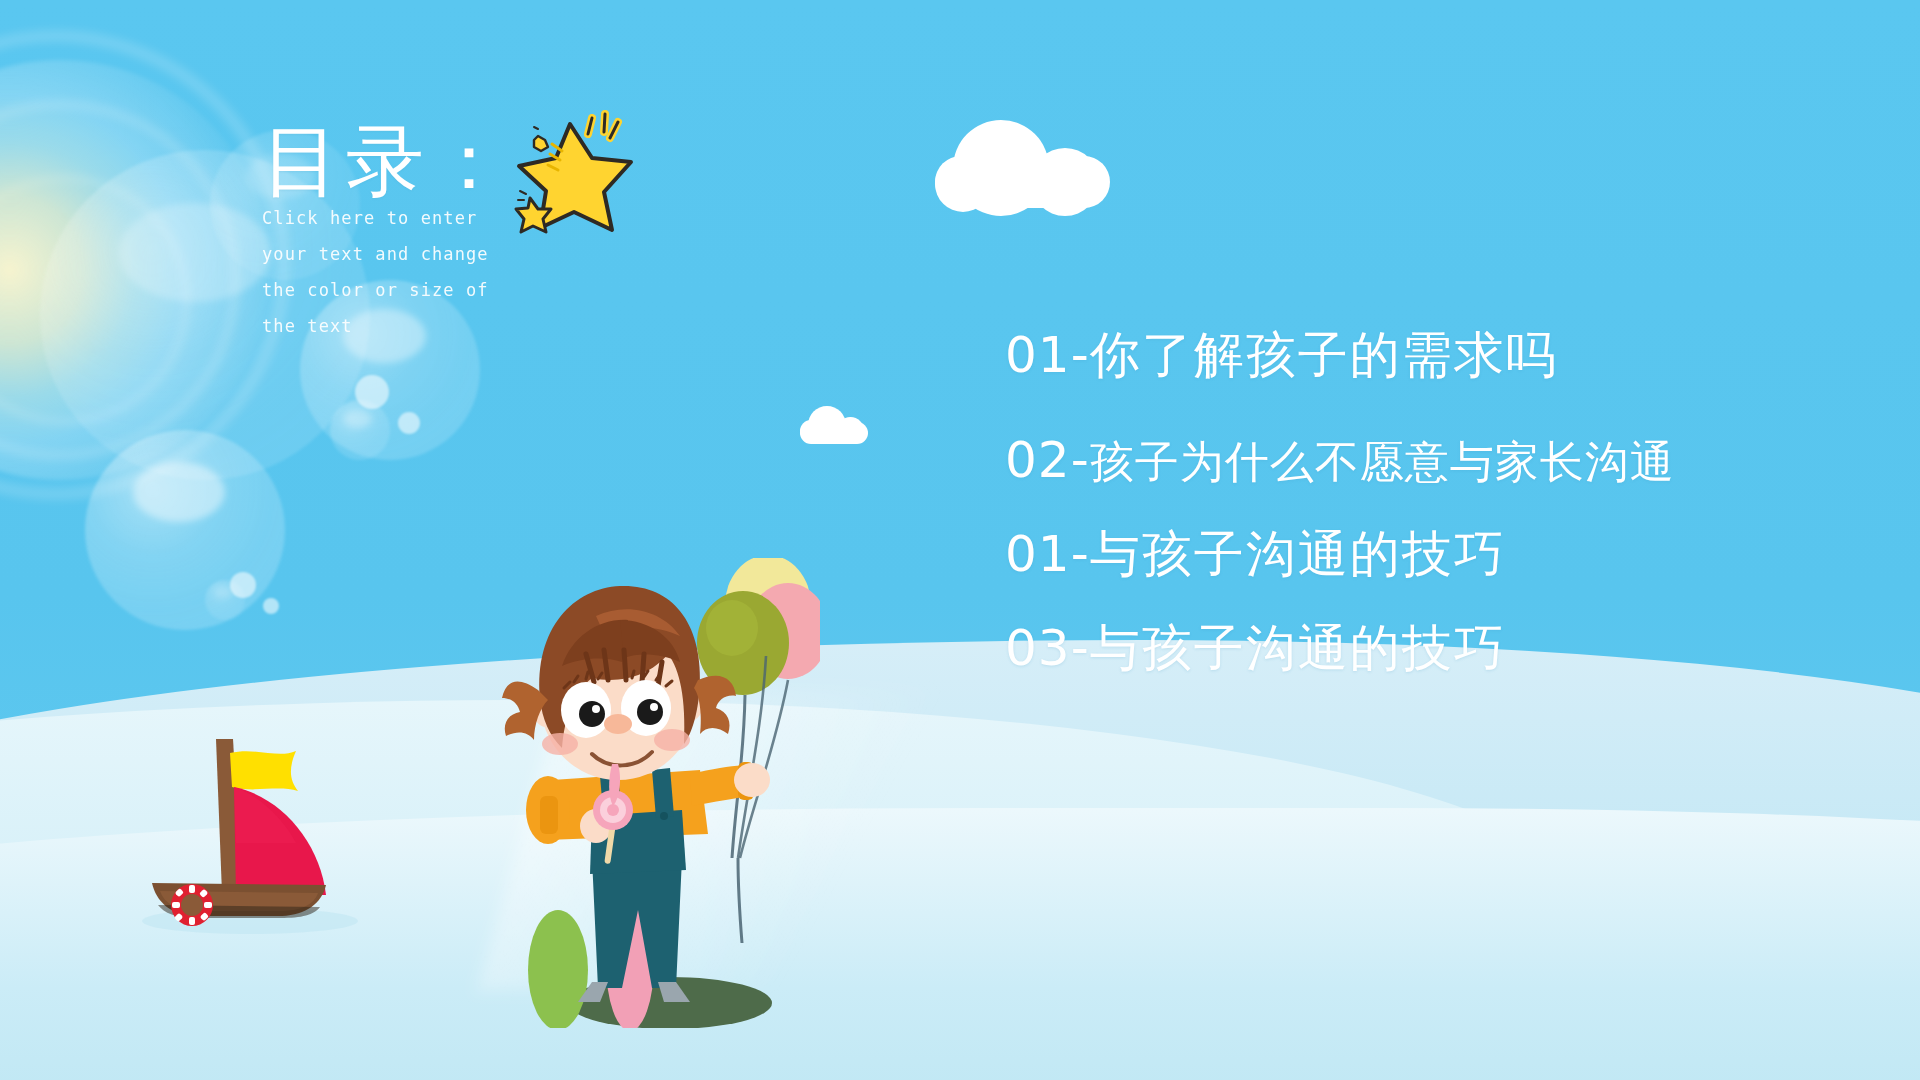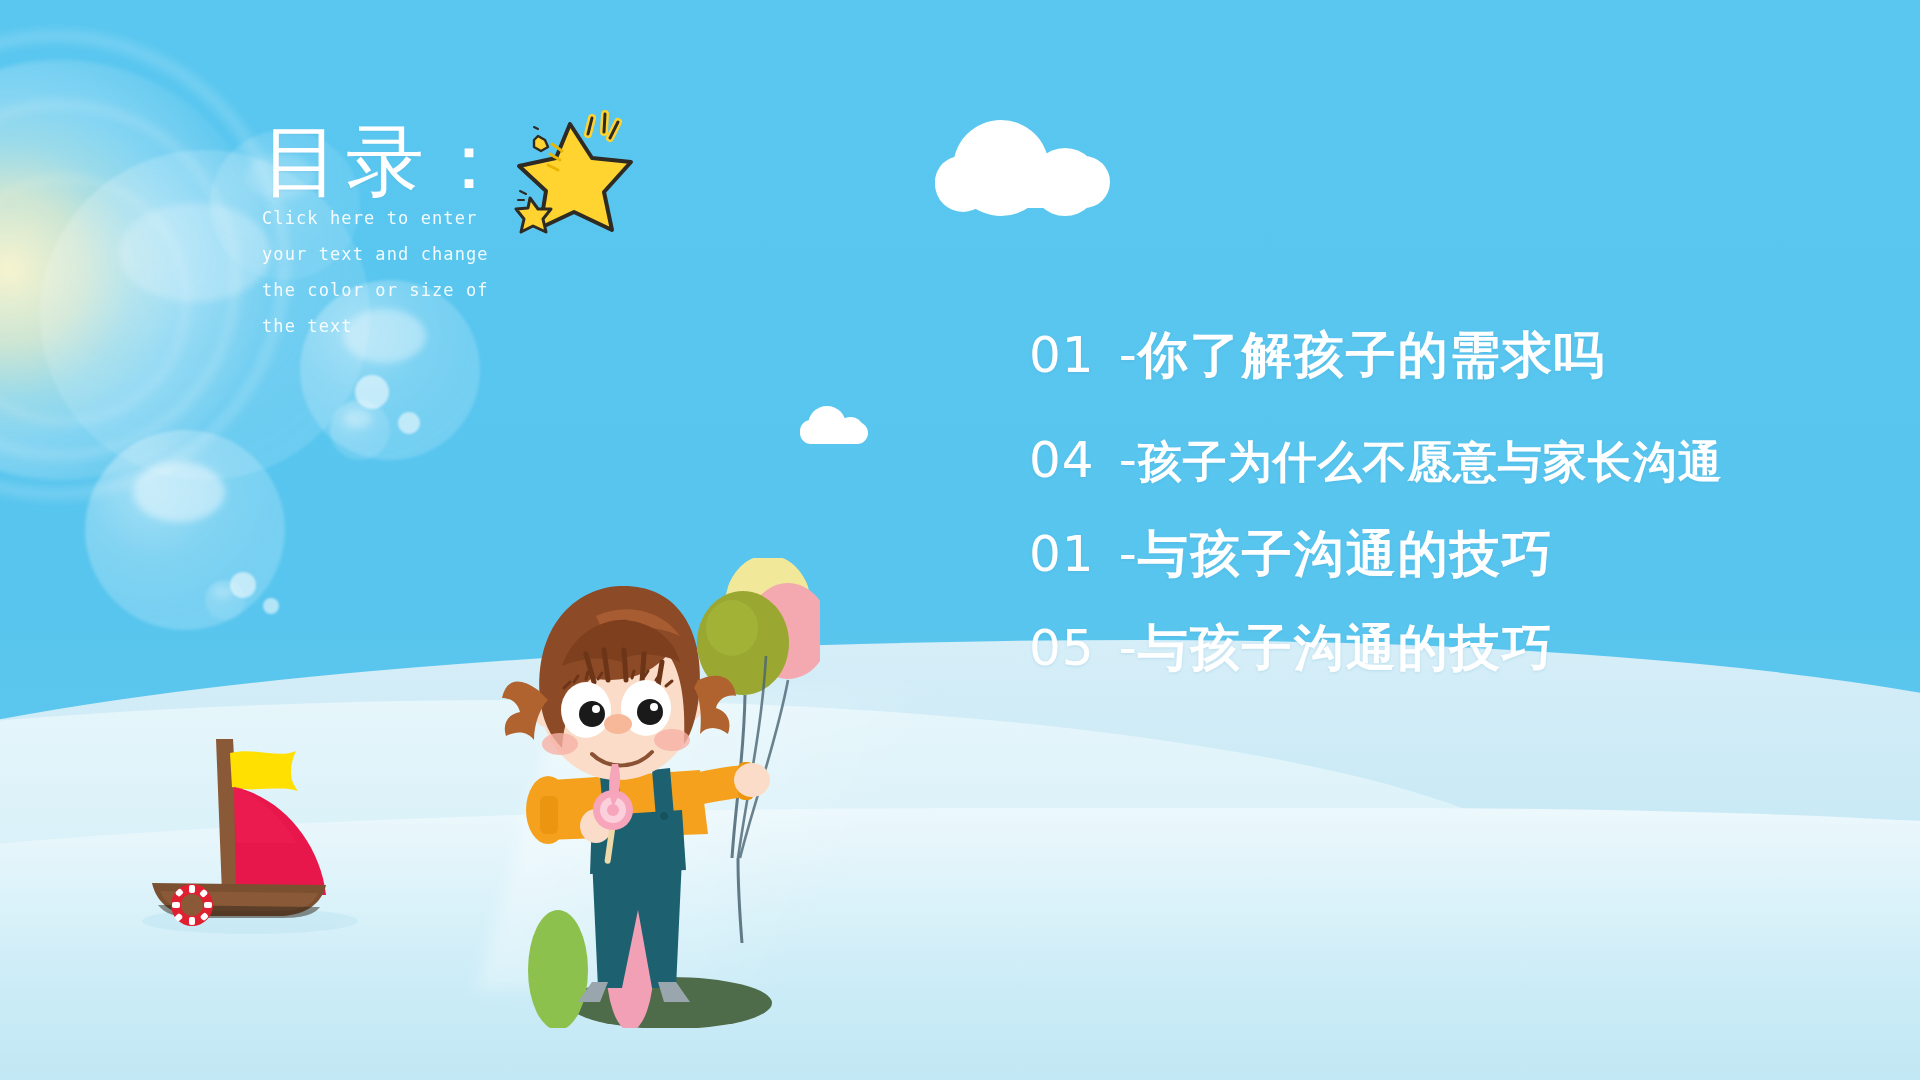--- a/index.html
+++ b/index.html
@@ -155,24 +155,23 @@
     color:#ffffff;
     white-space:nowrap;
     margin-bottom:44px;
     display:flex;align-items:baseline;
     text-shadow:0 1px 3px rgba(60,150,195,.18);
   }
   .toc-item:last-child{margin-bottom:0;}
   .toc-num{
     font-size:50px;line-height:1;font-weight:400;letter-spacing:1px;
     font-family:"DejaVu Sans","Liberation Sans",sans-serif;
-    margin-left:24px;
   }
   .toc-label{
-    font-size:50px;line-height:1;font-weight:700;letter-spacing:2px;
+    font-size:50px;line-height:1;font-weight:400;letter-spacing:2px;
     font-family:"DejaVu Sans","Liberation Sans",sans-serif;
   }
   .toc-item.small .toc-label{font-size:44px;letter-spacing:1px;margin-top:16px;}
 </style>
 </head>
 <body>
 
 <div class="slide">
 
   <div class="sky"></div>
@@ -342,32 +341,32 @@
 
   <div class="toc">
 
     <div class="toc-item">
       <span class="toc-num">01</span>
       <span class="toc-num">-</span>
       <span class="toc-label">你了解孩子的需求吗</span>
     </div>
 
     <div class="toc-item small">
-      <span class="toc-num">04</span>
+      <span class="toc-num">02</span>
       <span class="toc-num">-</span>
       <span class="toc-label">孩子为什么不愿意与家长沟通</span>
     </div>
 
     <div class="toc-item">
       <span class="toc-num">01</span>
       <span class="toc-num">-</span>
       <span class="toc-label">与孩子沟通的技巧</span>
     </div>
 
     <div class="toc-item">
-      <span class="toc-num">05</span>
+      <span class="toc-num">03</span>
       <span class="toc-num">-</span>
       <span class="toc-label">与孩子沟通的技巧</span>
     </div>
 
   </div>
 
 </div>
 
 </body></html>

